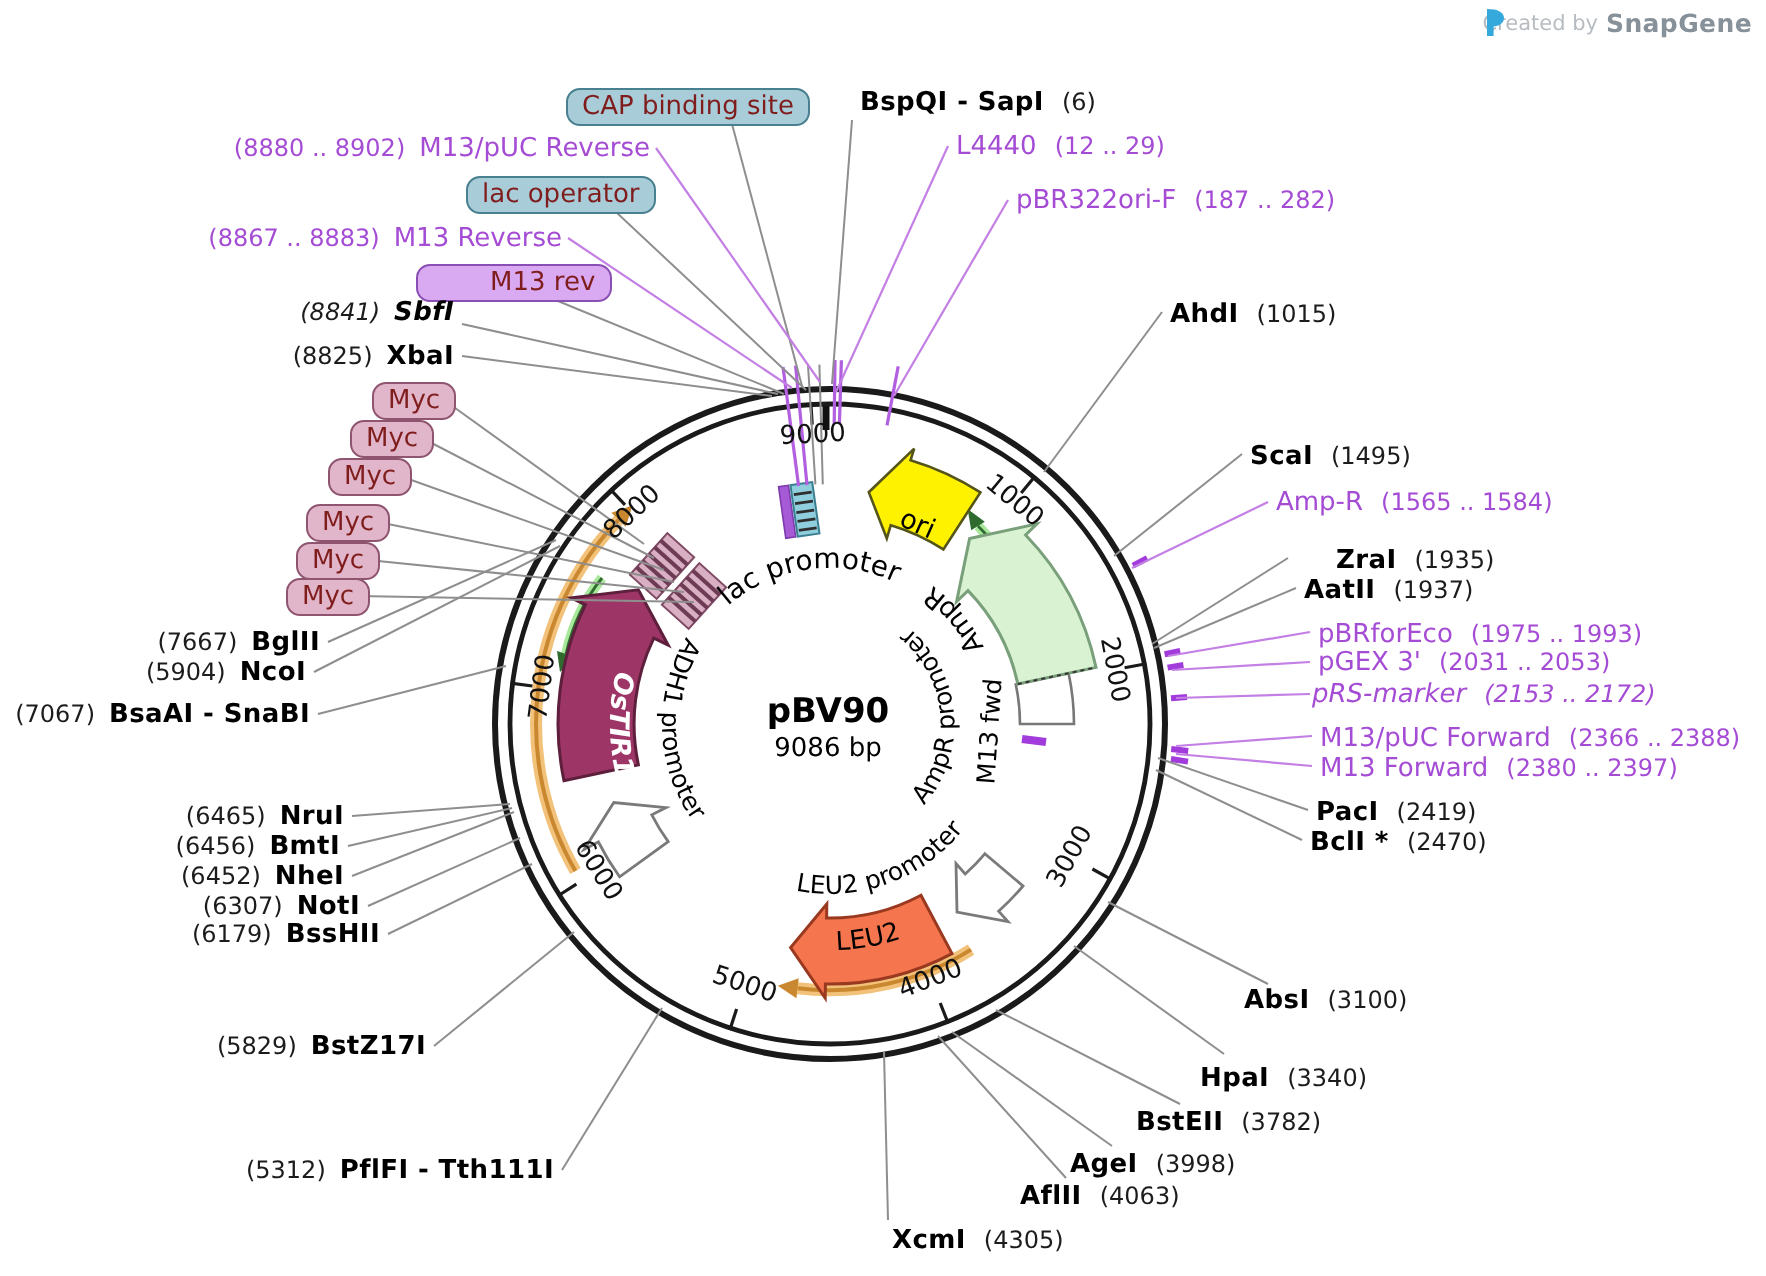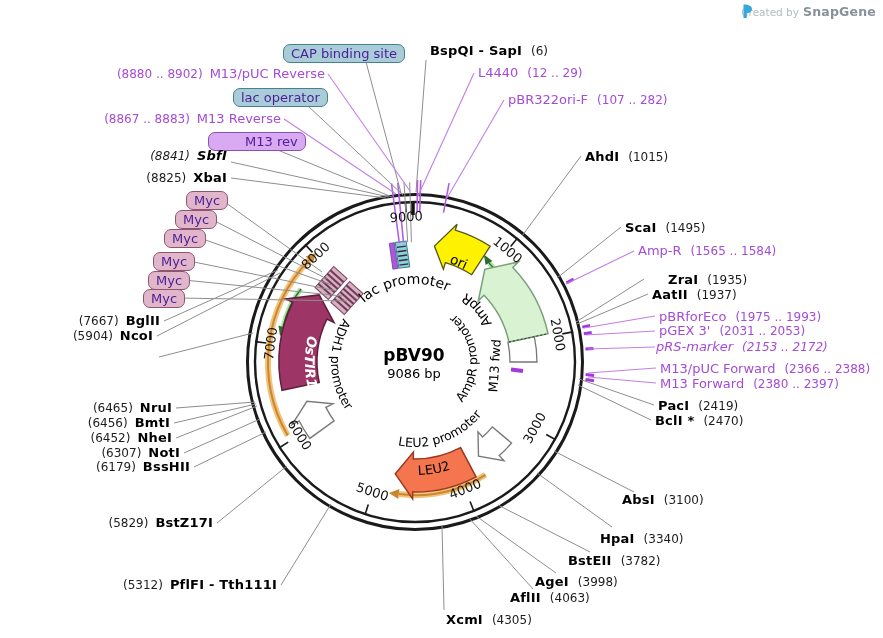--- a/index.html
+++ b/index.html
@@ -10,21 +10,21 @@
   .lbl{position:absolute;font-size:13px;color:#000;white-space:nowrap;line-height:16px;}
   .lbl .pos{font-size:12px;color:#1c1c1c;}
   .lbl b{font-weight:bold;letter-spacing:.2px;}
   .lbl .pos.lead{margin-right:7px;text-align:right;}
   .lbl b.lead{margin-right:9px;}
   .lbl.pr{color:#a54cd5;}
   .lbl.pr .pos{color:#a54cd5;}
   .lbl.pr .pnm.lead{margin-right:9px;}
   .lbl.pr .pos.lead{margin-right:7px;}
   .tag{position:absolute;font-size:13px;line-height:17px;padding:0 7px;border-radius:7px;
-       border:1.5px solid;color:#4c1d95;white-space:nowrap;}
+       border:1.5px solid;color:#7f1d1d;white-space:nowrap;}
   .tag.teal{background:#a9ccd9;border-color:#48808f;}
   .tag.purp{background:#d9a9f2;border-color:#8a4fb5;}
   .tag.pink{background:#e2b6ca;border-color:#8f5570;}
   #watermark{position:absolute;right:7px;top:4px;display:flex;align-items:center;gap:4px;}
   #watermark .cb{font-size:10.5px;color:#b6bcc2;}
   #watermark .sg{font-size:12.5px;color:#87919a;font-weight:600;letter-spacing:.2px;}
 </style>
 </head>
 <body>
 
@@ -246,31 +246,32 @@
 <div class="tag pink" style="left:153px;top:252px;">Myc</div>
 <div class="tag pink" style="left:148px;top:271px;">Myc</div>
 <div class="tag pink" style="left:143px;top:289px;">Myc</div>
 
 <div class="lbl pr" style="right:558px;top:66px;"><span class="pos lead">(8880 .. 8902)</span><span class="pnm">M13/pUC Reverse</span></div>
 <div class="lbl pr" style="right:602px;top:111px;"><span class="pos lead">(8867 .. 8883)</span><span class="pnm">M13 Reverse</span></div>
 <div class="lbl" style="right:656px;top:148px;font-style:italic;"><span class="pos lead">(8841)</span><b>SbfI</b></div>
 <div class="lbl" style="right:656px;top:170px;"><span class="pos lead">(8825)</span><b>XbaI</b></div>
 <div class="lbl" style="right:723px;top:313px;"><span class="pos lead">(7667)</span><b>BglII</b></div>
 <div class="lbl" style="right:730px;top:328px;"><span class="pos lead">(5904)</span><b>NcoI</b></div>
+<div class="lbl" style="right:728px;top:349px;"><span class="pos lead">(7067)</span><b>BsaAI - SnaBI</b></div>
 <div class="lbl" style="right:711px;top:400px;"><span class="pos lead">(6465)</span><b>NruI</b></div>
 <div class="lbl" style="right:713px;top:415px;"><span class="pos lead">(6456)</span><b>BmtI</b></div>
 <div class="lbl" style="right:711px;top:430px;"><span class="pos lead">(6452)</span><b>NheI</b></div>
 <div class="lbl" style="right:703px;top:445px;"><span class="pos lead">(6307)</span><b>NotI</b></div>
 <div class="lbl" style="right:693px;top:459px;"><span class="pos lead">(6179)</span><b>BssHII</b></div>
 <div class="lbl" style="right:670px;top:515px;"><span class="pos lead">(5829)</span><b>BstZ17I</b></div>
 <div class="lbl" style="right:606px;top:577px;"><span class="pos lead">(5312)</span><b>PflFI - Tth111I</b></div>
 
 <div class="lbl" style="left:430px;top:43px;"><b class="lead">BspQI - SapI</b><span class="pos">(6)</span></div>
 <div class="lbl pr" style="left:478px;top:65px;"><span class="pnm lead">L4440</span><span class="pos">(12 .. 29)</span></div>
-<div class="lbl pr" style="left:508px;top:92px;"><span class="pnm lead">pBR322ori-F</span><span class="pos">(107 .. 282)</span></div>
+<div class="lbl pr" style="left:508px;top:92px;"><span class="pnm lead">pBR322ori-F</span><span class="pos">(187 .. 282)</span></div>
 <div class="lbl" style="left:585px;top:149px;"><b class="lead">AhdI</b><span class="pos">(1015)</span></div>
 <div class="lbl" style="left:625px;top:220px;"><b class="lead">ScaI</b><span class="pos">(1495)</span></div>
 <div class="lbl pr" style="left:638px;top:243px;"><span class="pnm lead">Amp-R</span><span class="pos">(1565 .. 1584)</span></div>
 <div class="lbl" style="left:668px;top:272px;"><b class="lead">ZraI</b><span class="pos">(1935)</span></div>
 <div class="lbl" style="left:652px;top:287px;"><b class="lead">AatII</b><span class="pos">(1937)</span></div>
 <div class="lbl pr" style="left:659px;top:309px;"><span class="pnm lead">pBRforEco</span><span class="pos">(1975 .. 1993)</span></div>
 <div class="lbl pr" style="left:659px;top:323px;"><span class="pnm lead">pGEX 3'</span><span class="pos">(2031 .. 2053)</span></div>
 <div class="lbl pr" style="left:656px;top:339px;font-style:italic;"><span class="pnm lead">pRS-marker</span><span class="pos">(2153 .. 2172)</span></div>
 <div class="lbl pr" style="left:660px;top:361px;"><span class="pnm lead">M13/pUC Forward</span><span class="pos">(2366 .. 2388)</span></div>
 <div class="lbl pr" style="left:660px;top:376px;"><span class="pnm lead">M13 Forward</span><span class="pos">(2380 .. 2397)</span></div>

